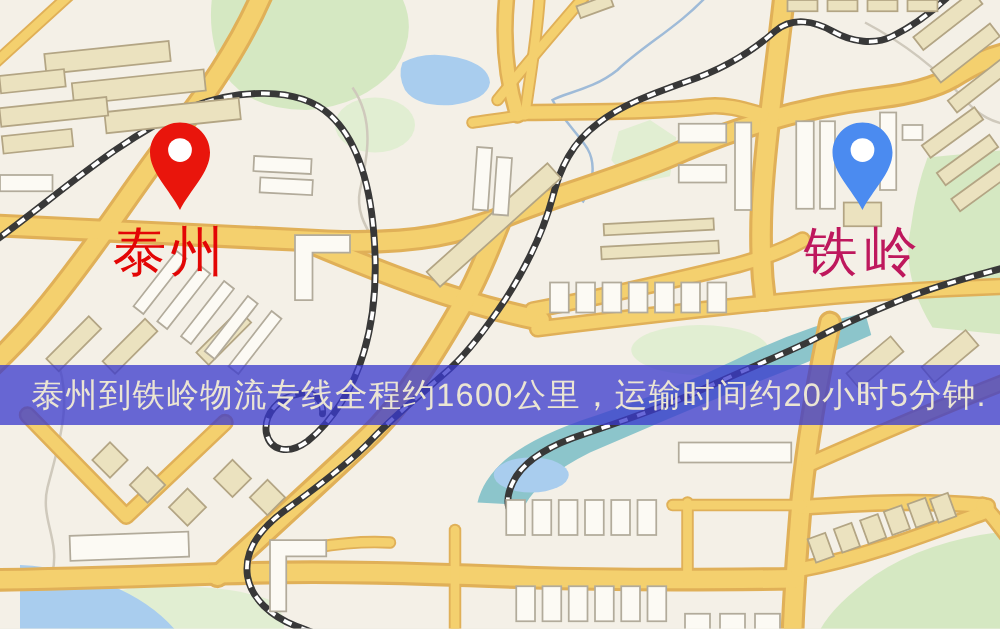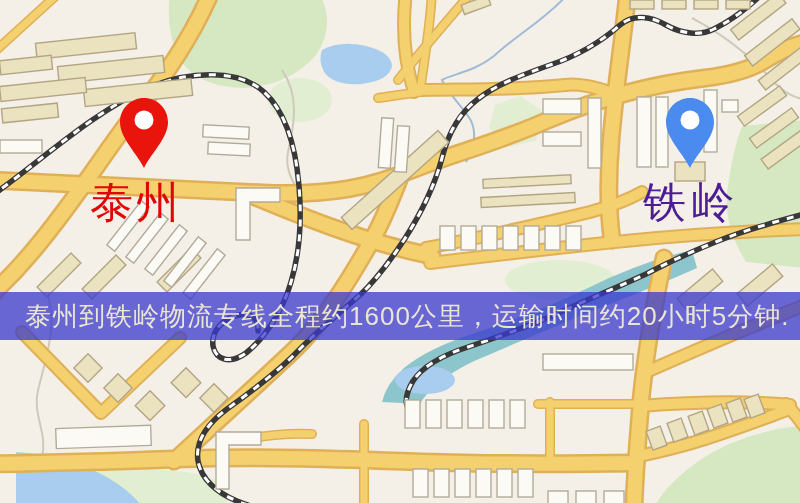--- a/index.html
+++ b/index.html
@@ -30,21 +30,21 @@
   .water{fill:#a9cdee;}
   .river{fill:#8cc5cb;}
   .path-gray{fill:none;stroke:#cfc9bc;stroke-width:2;}
   .path-blue{fill:none;stroke:#9fbbd8;stroke-width:2;}
 
   .city-label{
     position:absolute;font-size:43px;line-height:1;font-weight:400;
     white-space:nowrap;letter-spacing:3px;
   }
   .city-label.origin{left:90px;top:181px;color:#e30505;}
-  .city-label.dest{left:643px;top:181px;color:#4c1d95;letter-spacing:5px;}
+  .city-label.dest{left:643px;top:181px;color:#be185d;letter-spacing:5px;}
 
   .banner{
     position:absolute;left:0;top:292px;width:800px;height:48px;
     background:rgba(58,58,205,0.76);
     display:flex;align-items:center;
     box-sizing:border-box;padding-left:25px;
   }
   .banner-text{
     color:#ebe5d3;font-size:26px;letter-spacing:1px;white-space:nowrap;
   }

